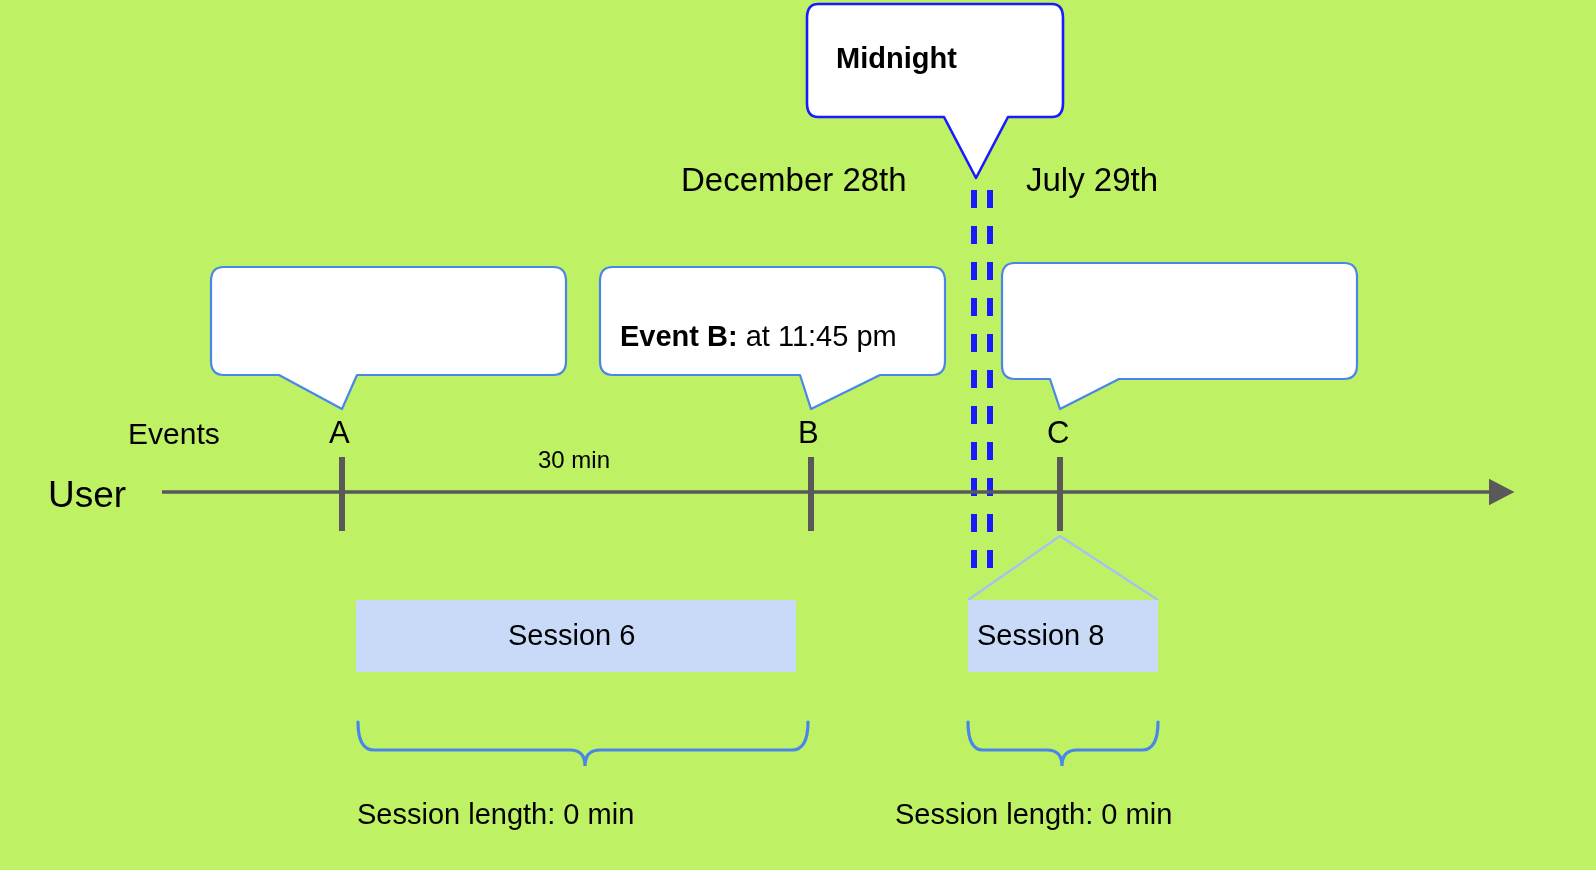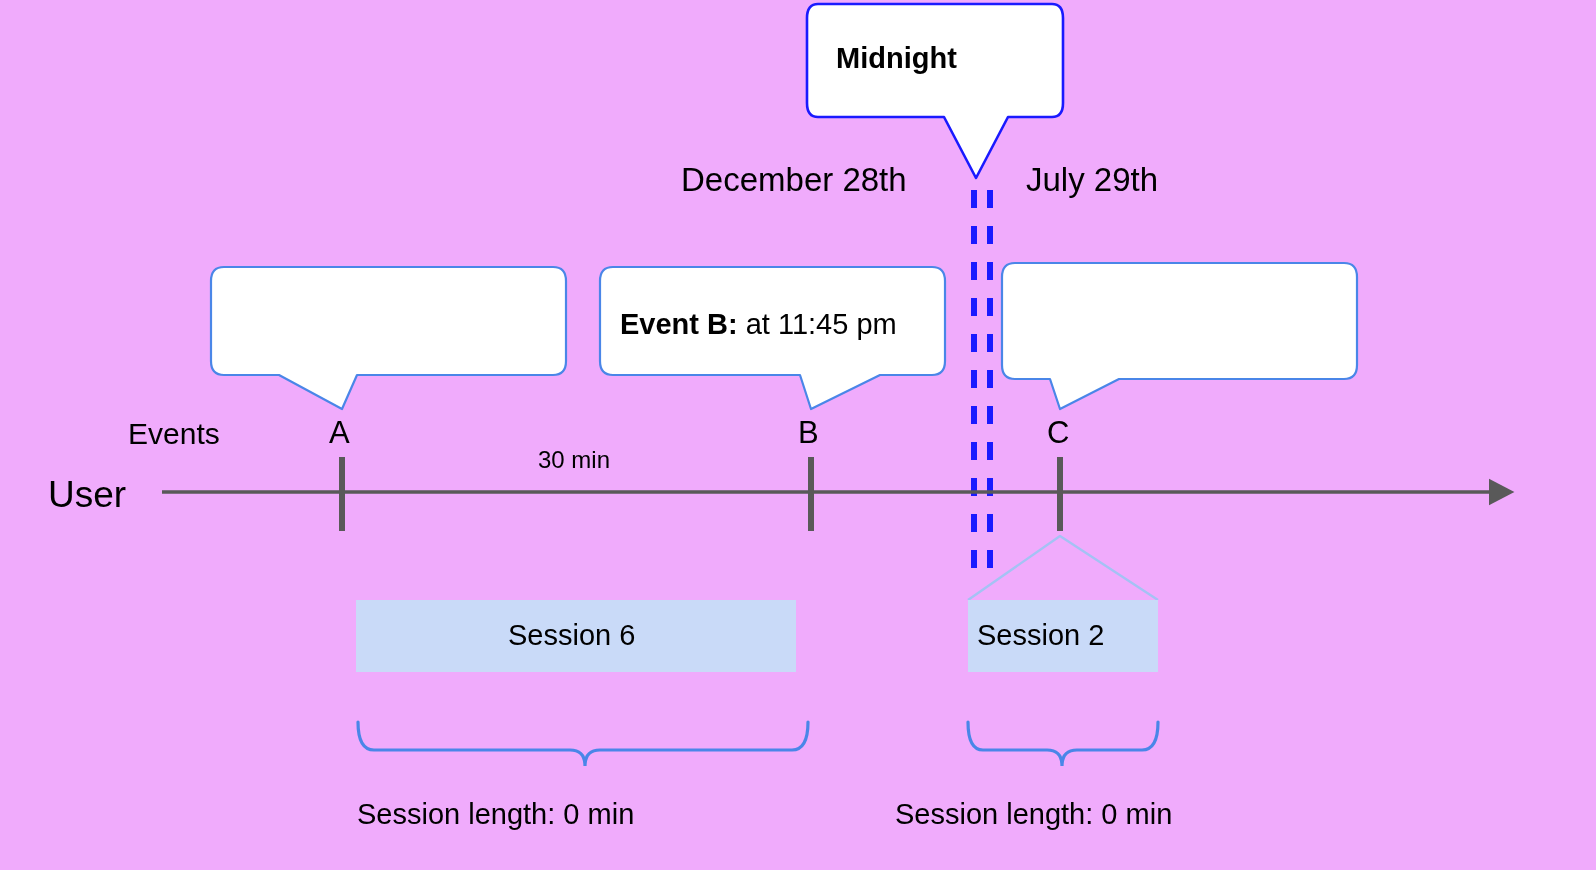--- a/index.html
+++ b/index.html
@@ -8,21 +8,21 @@
     background: #ffffff;
   }
   body {
     font-family: "Liberation Sans", sans-serif;
     color: #000000;
   }
   #stage {
     position: relative;
     width: 1596px;
     height: 870px;
-    background: #f0abfc;
+    background: #bef264;
     overflow: hidden;
   }
   #diagram-svg {
     position: absolute;
     left: 0;
     top: 0;
     width: 1596px;
     height: 870px;
   }
   .txt {
@@ -153,31 +153,31 @@
       <path d="M968,722 Q968,750 983,750 L1047,750 Q1062,750 1062,766 Q1062,750 1077,750 L1142,750 Q1158,750 1158,722" fill="none" stroke="#4a86e8" stroke-width="3.2" stroke-linecap="round"></path>
     </g>
   </svg>
 
   <div class="txt midnight-text" style="left:836px; top:44px;">Midnight</div>
 
   <div class="txt date-label" style="left:681px; top:163px;">December 28th</div>
   <div class="txt date-label" style="left:1026px; top:163px;">July 29th</div>
 
 
-  <div class="txt callout-text" style="left:620px; top:310px;"><span class="lead">Event B:</span><span> at 11:45 pm</span></div>
+  <div class="txt callout-text" style="left:620px; top:322px;"><span class="lead">Event B:</span><span> at 11:45 pm</span></div>
 
 
   <div class="txt label-events" style="left:128px; top:419px;">Events</div>
   <div class="txt label-user" style="left:48px; top:476px;">User</div>
 
   <div class="txt event-letter" style="left:329px; top:417px;">A</div>
   <div class="txt event-letter" style="left:798px; top:417px;">B</div>
   <div class="txt event-letter" style="left:1047px; top:417px;">C</div>
 
   <div class="txt duration-label" style="left:538px; top:448px;">30 min</div>
 
   <div class="txt session-label" style="left:508px; top:621px;">Session 6</div>
-  <div class="txt session-label" style="left:977px; top:621px;">Session 2</div>
+  <div class="txt session-label" style="left:977px; top:621px;">Session 8</div>
 
   <div class="txt session-length" style="left:357px; top:800px;">Session length: 0 min</div>
   <div class="txt session-length" style="left:895px; top:800px;">Session length: 0 min</div>
 
 </div>
 
 </body></html>

